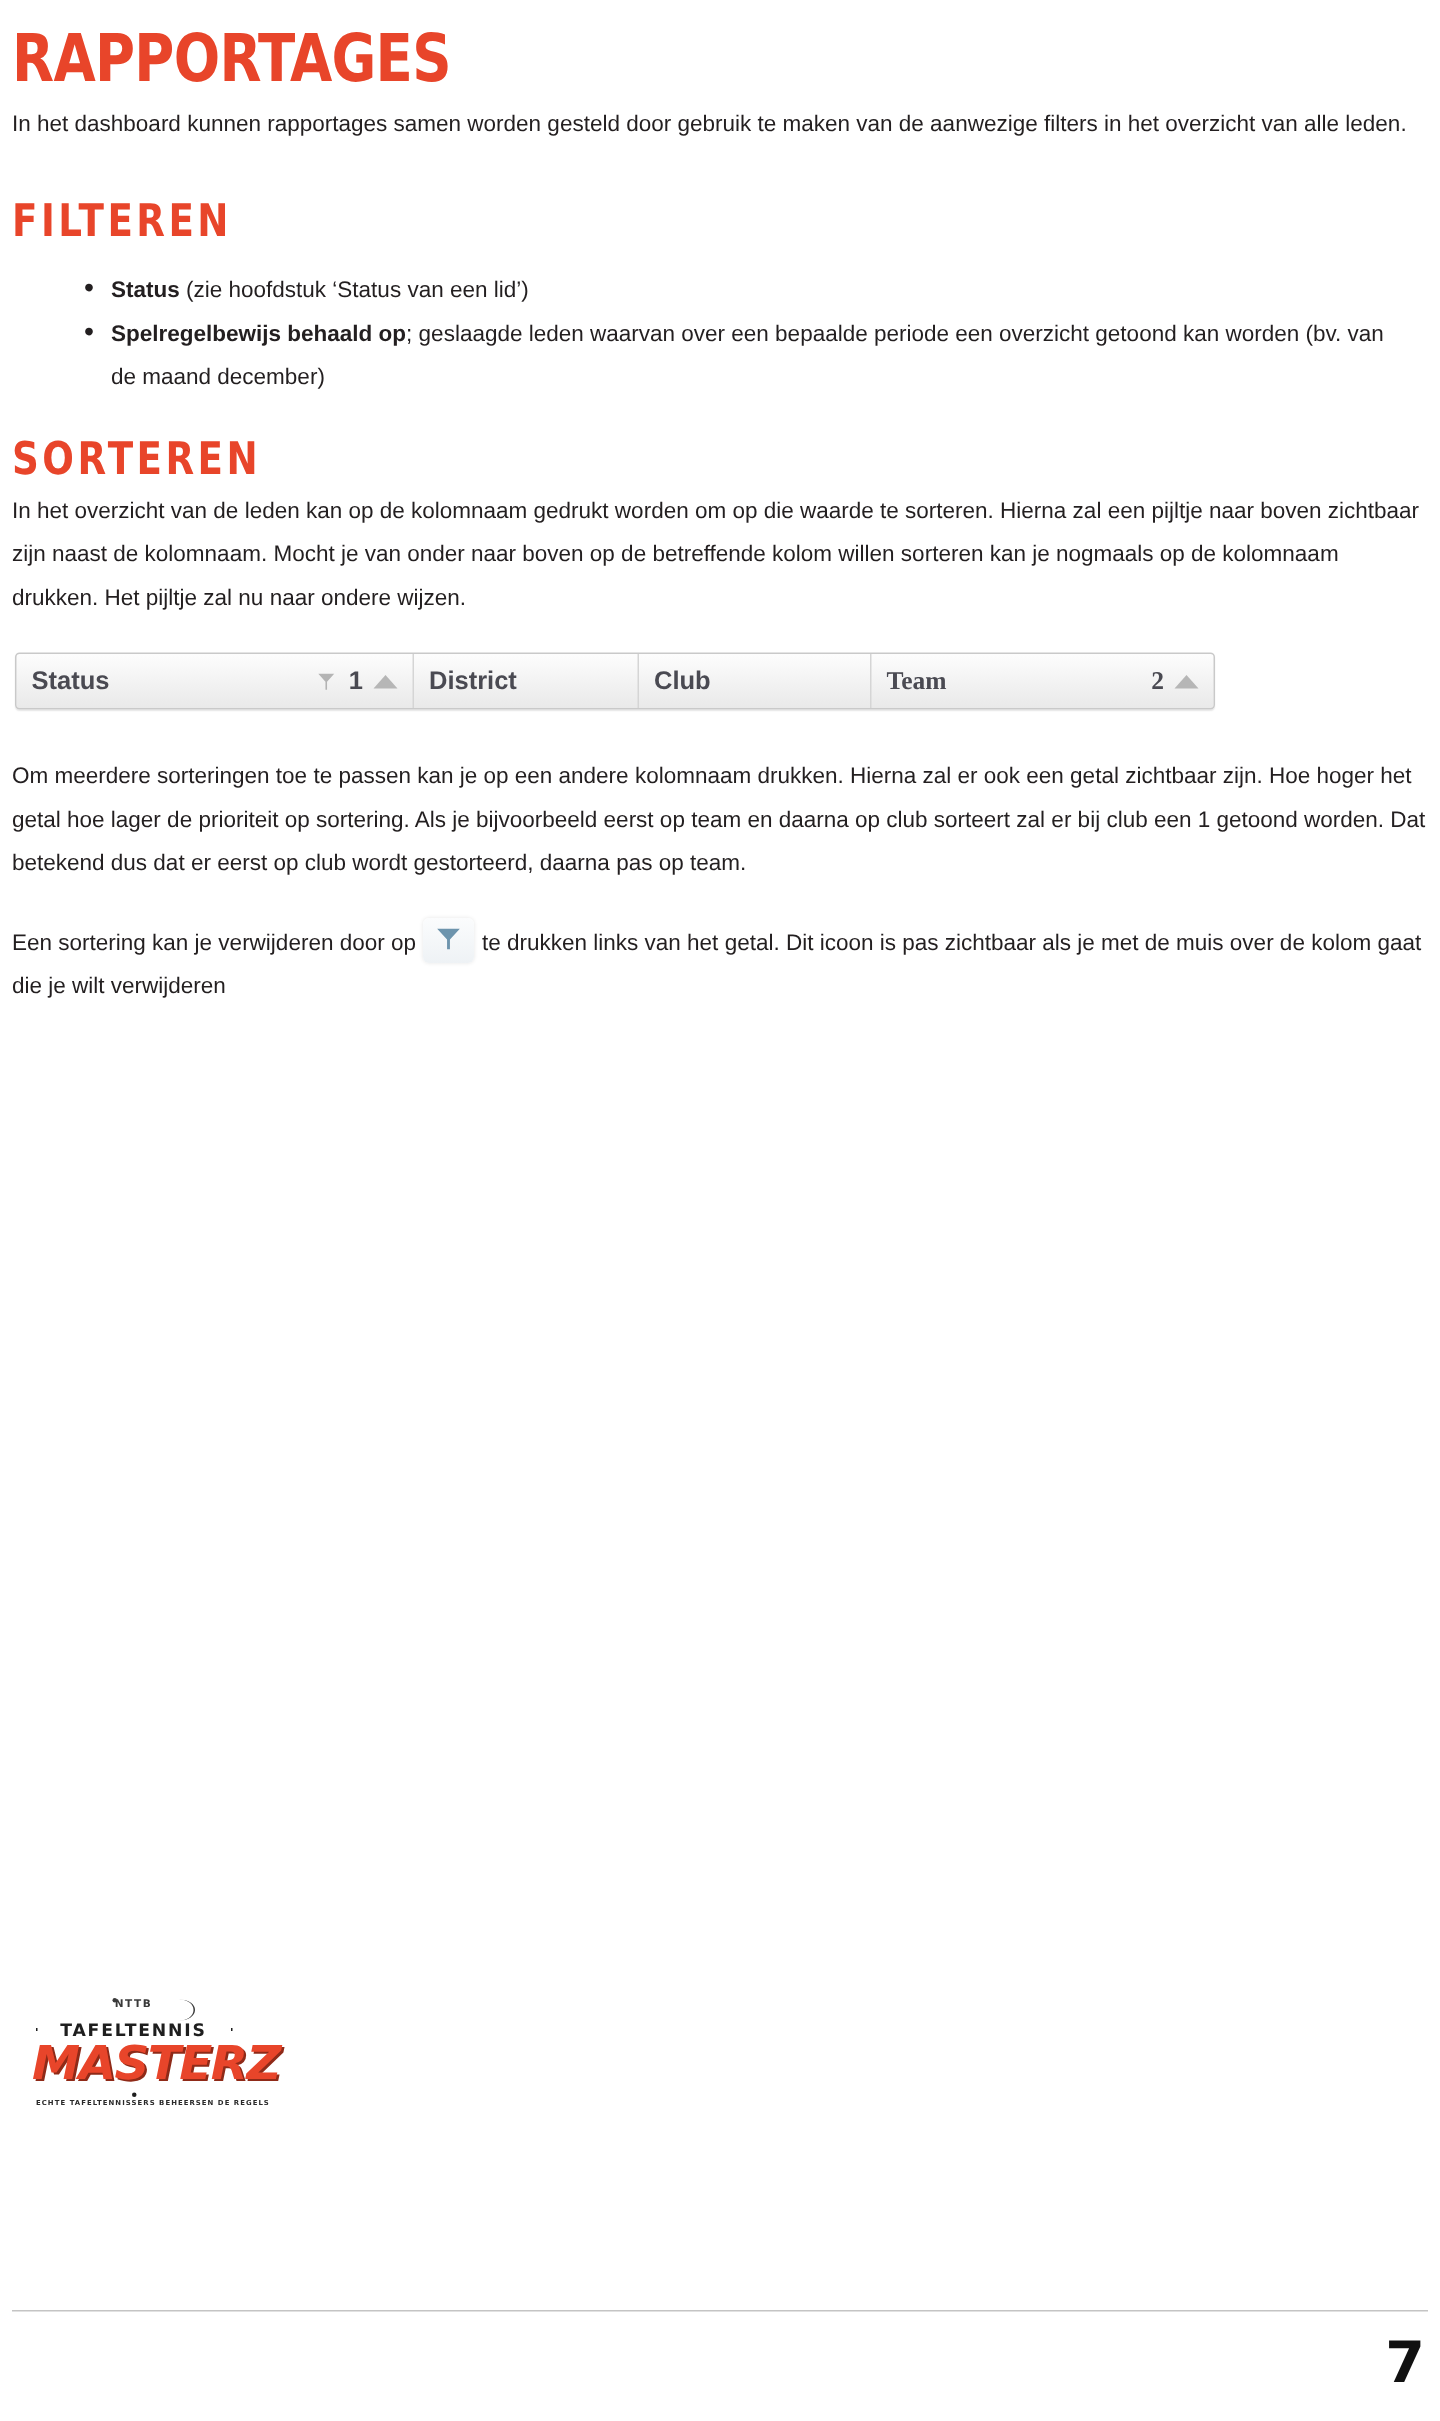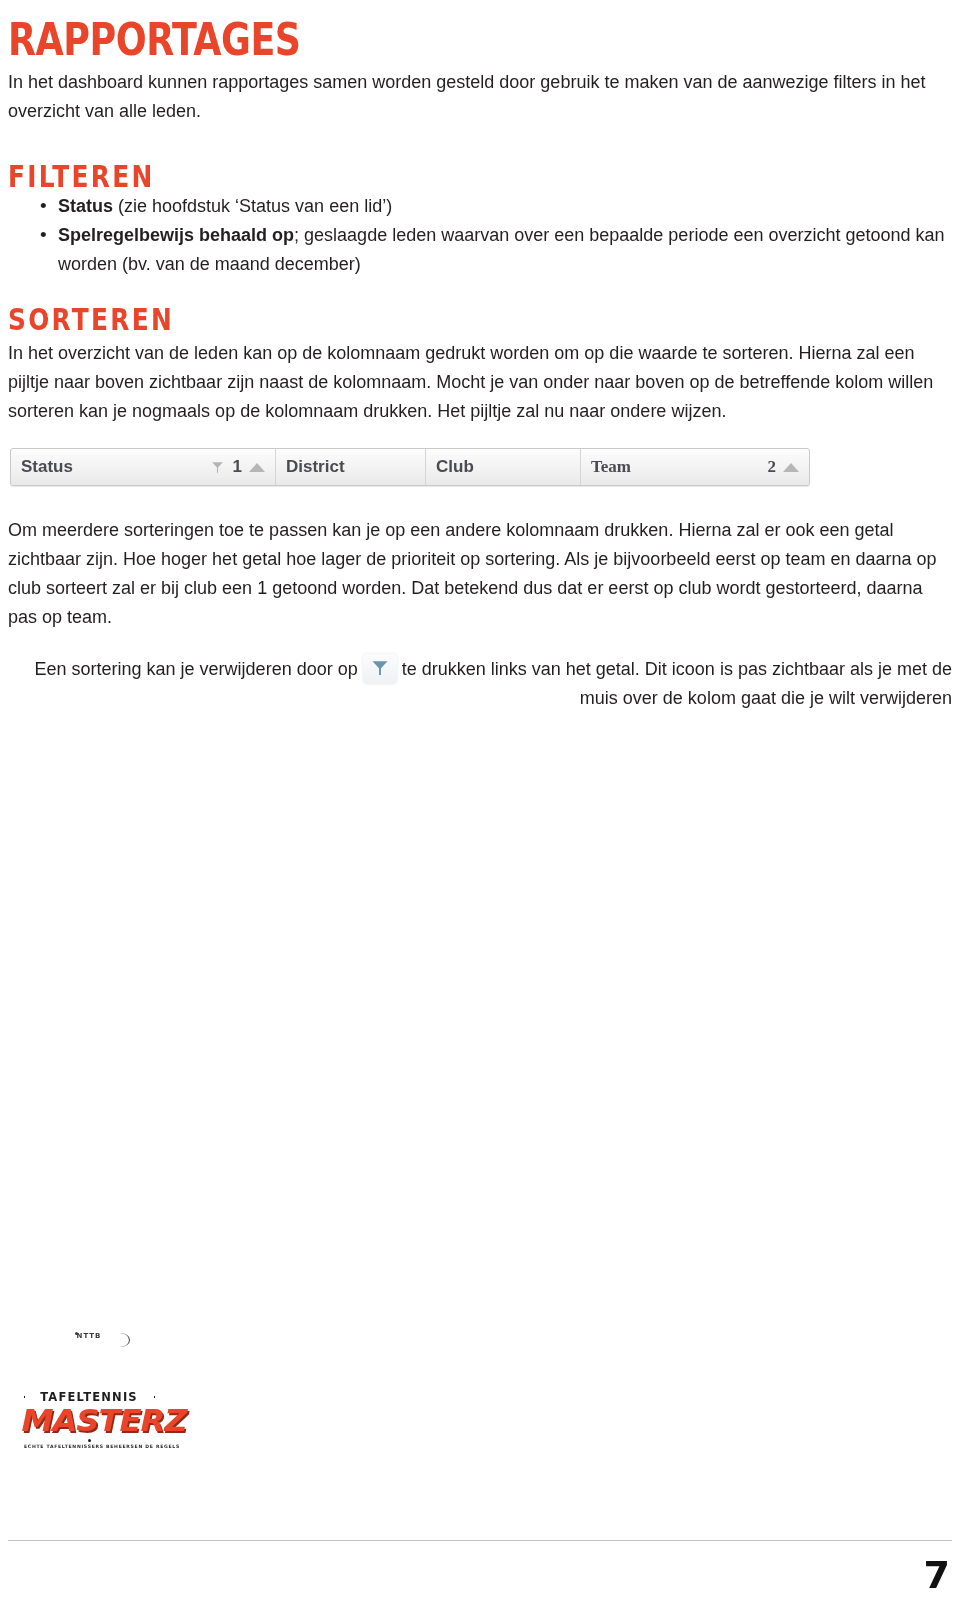--- a/index.html
+++ b/index.html
@@ -47,34 +47,34 @@
   h2.section-heading {
     font-size: 30px;
     letter-spacing: 2.5px;
   }
   #heading-filteren { margin-top: 36px; }
   #heading-sorteren { margin-top: 26px; }
 
   
   p.body-text,
   ul.filter-list li {
-    font-size: 18px;
+    font-size: 15px;
     line-height: 29px;
     margin: 0;
     color: #231f20;
     font-family: "Liberation Sans", sans-serif;
   }
   p.body-text { margin-top: 4px; }
 
   #intro-paragraph { margin-top: 6px; }
   #filteren-intro { margin-top: 14px; }
 
   ul.filter-list {
     list-style: none;
-    margin: 0;
+    margin: 16px;
     padding: 0;
   }
   ul.filter-list li {
     position: relative;
     padding-left: 50px;
     margin: 0;
   }
   ul.filter-list li::before {
     content: "•";
     position: absolute;
@@ -157,21 +157,21 @@
     height: 30px;
     vertical-align: -9px;
     margin: 0 5px;
     border-radius: 4px;
     background: linear-gradient(to bottom, #fbfcfd, #eef2f5);
     box-shadow: 0 0 3px rgba(0,0,0,0.10);
     position: relative;
   }
   .inline-icon svg { position: absolute; left: 6px; top: 3px; }
 
-  #verwijderen-paragraph { margin-top: 22px; text-align: right; }
+  #verwijderen-paragraph { margin-top: 22px; }
 
   
   .footer-rule {
     position: absolute;
     left: 8px;
     right: 8px;
     top: 1540px;
     height: 1px;
     background: #c4c4c4;
   }
@@ -225,21 +225,20 @@
     font-family: "DejaVu Sans", sans-serif;
     font-size: 11.5px;
     font-weight: 700;
     letter-spacing: 1.2px;
     color: #1e1e1e;
     display: flex;
     align-items: center;
     justify-content: center;
     gap: 16px;
     white-space: nowrap;
-    margin-top: 44px;
   }
   .logo-sub .dash {
     display: inline-block;
     width: 12px; height: 2px;
     background: #1e1e1e;
   }
   .logo-main {
     font-family: "DejaVu Sans", sans-serif;
     font-size: 31px;
     font-weight: 700;

